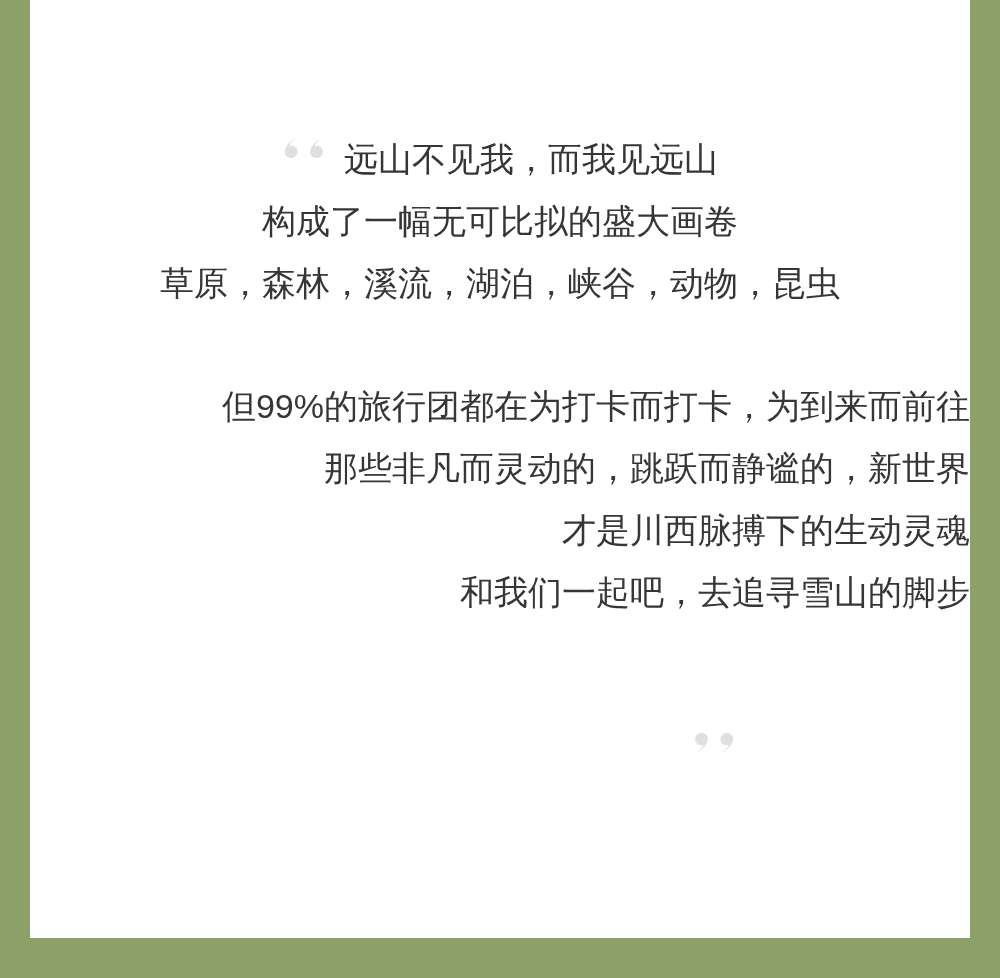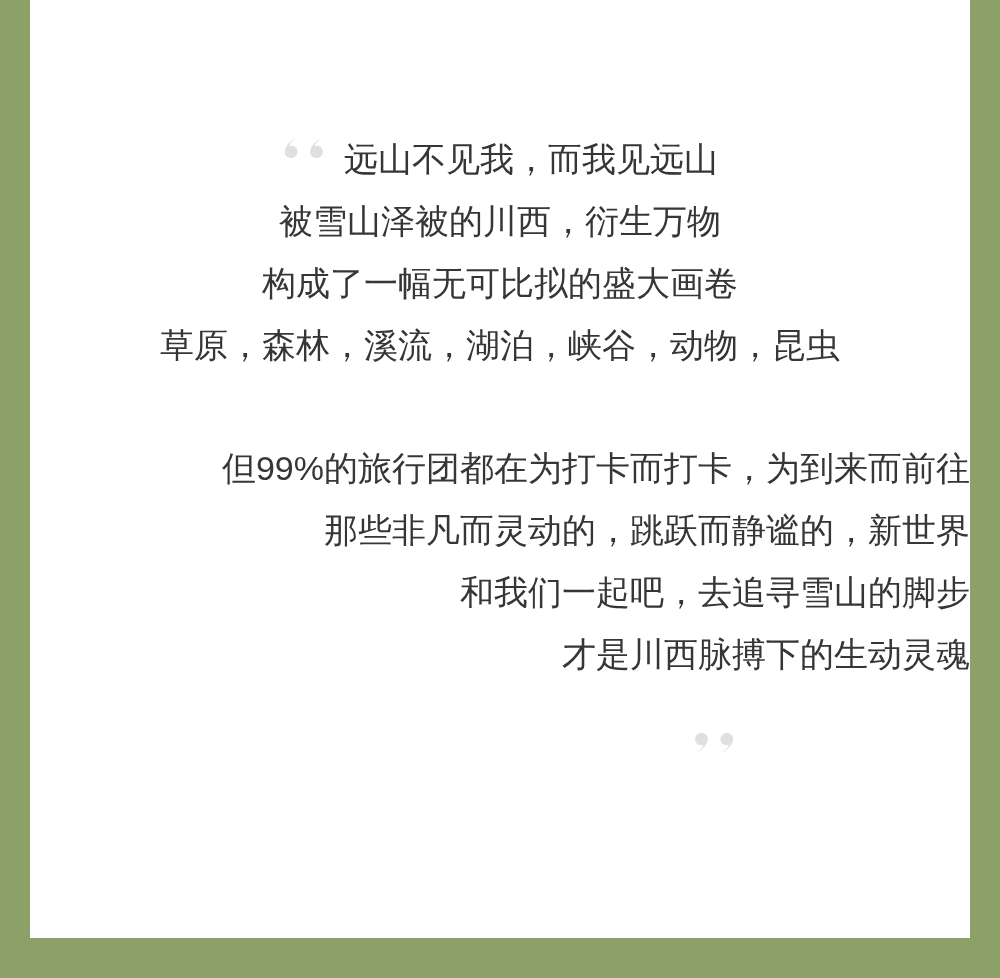--- a/index.html
+++ b/index.html
@@ -65,29 +65,28 @@
   <div class="quote-block">
 
     <div class="line">
       <span class="open-quote" aria-label="“">
         <svg width="48" height="22" viewBox="0 0 56 26" aria-hidden="true">
           <path class="quote-glyph" d="M20,1 C10,5 3,11.5 3,19.5 C3,23.5 6.5,26 10.5,26 C14.5,26 18,23 18,18.5 C18,14.5 15,11.5 10.5,11.5 C9.5,11.5 8.8,11.7 8,12 C9.5,7.5 13.5,4 20,1 Z"></path>
           <path class="quote-glyph" d="M50,1 C40,5 33,11.5 33,19.5 C33,23.5 36.5,26 40.5,26 C44.5,26 48,23 48,18.5 C48,14.5 45,11.5 40.5,11.5 C39.5,11.5 38.8,11.7 38,12 C39.5,7.5 43.5,4 50,1 Z"></path>
         </svg>
       </span><span>远山不见我，而我见远山</span>
     </div>
-    <div class="line">被雪山泽被的川西，衍生万物</div>
     <div class="line">构成了一幅无可比拟的盛大画卷</div>
     <div class="line">草原，森林，溪流，湖泊，峡谷，动物，昆虫</div>
 
     <div class="para2">
       <div class="line">但99%的旅行团都在为打卡而打卡，为到来而前往</div>
       <div class="line">那些非凡而灵动的，跳跃而静谧的，新世界</div>
+      <div class="line">才是川西脉搏下的生动灵魂</div>
       <div class="line">和我们一起吧，去追寻雪山的脚步</div>
-      <div class="line">才是川西脉搏下的生动灵魂</div>
     </div>
 
     <span class="close-quote" aria-label="”">
       <svg width="48" height="22" viewBox="0 0 56 26" aria-hidden="true">
         <path class="quote-glyph" d="M20,1 C10,5 3,11.5 3,19.5 C3,23.5 6.5,26 10.5,26 C14.5,26 18,23 18,18.5 C18,14.5 15,11.5 10.5,11.5 C9.5,11.5 8.8,11.7 8,12 C9.5,7.5 13.5,4 20,1 Z"></path>
         <path class="quote-glyph" d="M50,1 C40,5 33,11.5 33,19.5 C33,23.5 36.5,26 40.5,26 C44.5,26 48,23 48,18.5 C48,14.5 45,11.5 40.5,11.5 C39.5,11.5 38.8,11.7 38,12 C39.5,7.5 43.5,4 50,1 Z"></path>
       </svg>
     </span>
   </div>
 </div>

